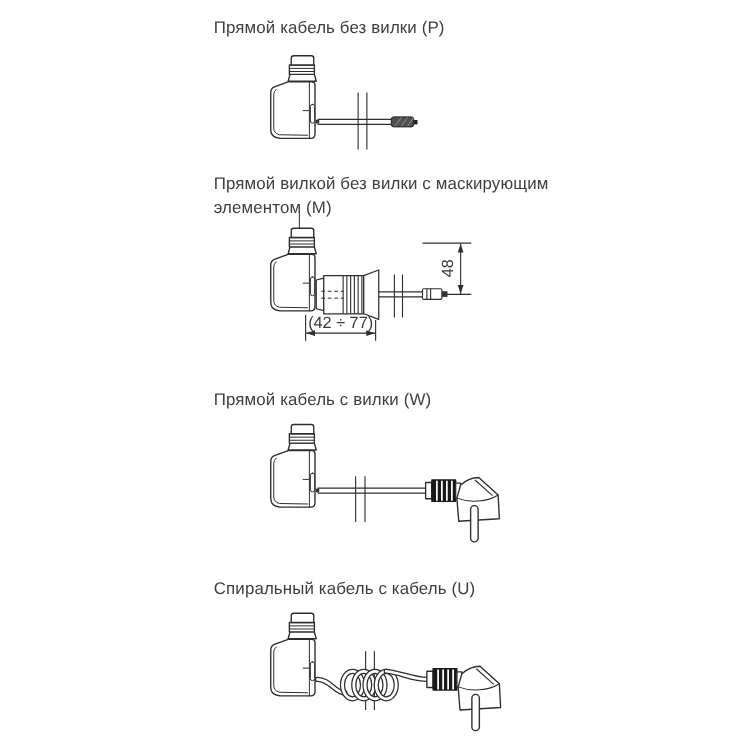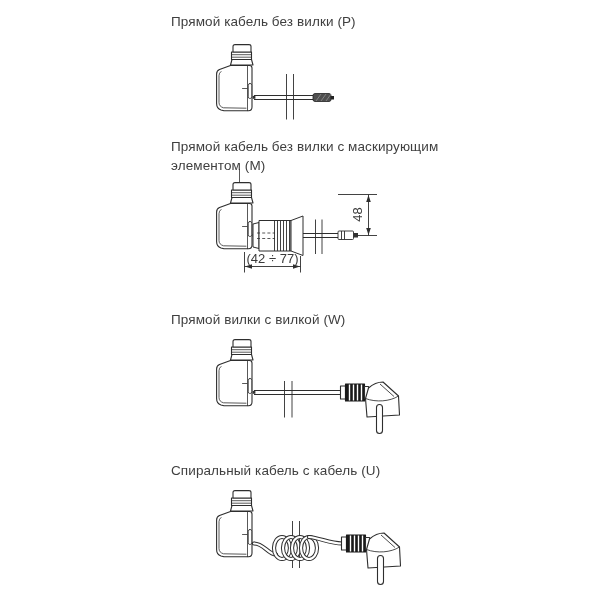--- a/index.html
+++ b/index.html
@@ -86,21 +86,21 @@
       <rect x="313" y="93.5" width="18" height="8" rx="2" fill="#4f4f4f" stroke="#222222" stroke-width="0.8"></rect>
       <g stroke="#999999" stroke-width="0.7">
         <line x1="316" y1="101" x2="321" y2="94"></line>
         <line x1="321" y1="101" x2="326" y2="94"></line>
         <line x1="326" y1="101" x2="331" y2="94"></line>
       </g>
       <rect x="330.8" y="96" width="3.2" height="3.5" fill="#222222"></rect>
     </g>
   </svg>
 
-  <div class="section-title wrap t2">Прямой кабель без вилки с маскирующим элементом (М)</div>
+  <div class="section-title wrap t2">Прямой вилкой без вилки с маскирующим элементом (М)</div>
 
   <svg class="diagram svg2" width="195" height="120" viewBox="200 165 195 120" aria-hidden="true">
     <line x1="239.5" y1="169" x2="239.5" y2="189" stroke="#2e2e2e" stroke-width="0.8"></line>
     <g>
       <use href="#sym-head" transform="translate(216,182)"></use>
     </g>
     <g fill="#ffffff" stroke="#2e2e2e" stroke-width="1" stroke-linejoin="round">
       <path d="M253,224 L259,222.5 L259,248.5 L253,247 Z"></path>
       <rect x="259" y="220.5" width="32" height="30.5"></rect>
       <g stroke-width="0.9">
@@ -142,21 +142,21 @@
     <g stroke="#2e2e2e" stroke-width="0.9" fill="#2e2e2e">
       <line x1="338" y1="194.5" x2="377" y2="194.5"></line>
       <line x1="357.5" y1="235.5" x2="377" y2="235.5"></line>
       <line x1="368.5" y1="194.5" x2="368.5" y2="235.5"></line>
       <polygon points="368.5,195 366.2,202 370.8,202" stroke="none"></polygon>
       <polygon points="368.5,235 366.2,228 370.8,228" stroke="none"></polygon>
       <text class="dim" x="362" y="214.5" text-anchor="middle" transform="rotate(-90 362 214.5)" stroke="none">48</text>
     </g>
   </svg>
 
-  <div class="section-title t3">Прямой вилки с вилкой (W)</div>
+  <div class="section-title t3">Прямой кабель с вилки (W)</div>
 
   <svg class="diagram svg3" width="210" height="110" viewBox="200 333 210 110" aria-hidden="true">
     <g>
       <use href="#sym-head" transform="translate(216,339)"></use>
     </g>
     <g stroke="#2e2e2e" stroke-width="1">
       <line x1="254" y1="390.5" x2="341" y2="390.5"></line>
       <line x1="254" y1="394.5" x2="341" y2="394.5"></line>
     </g>
     <g stroke="#2e2e2e" stroke-width="0.9">

